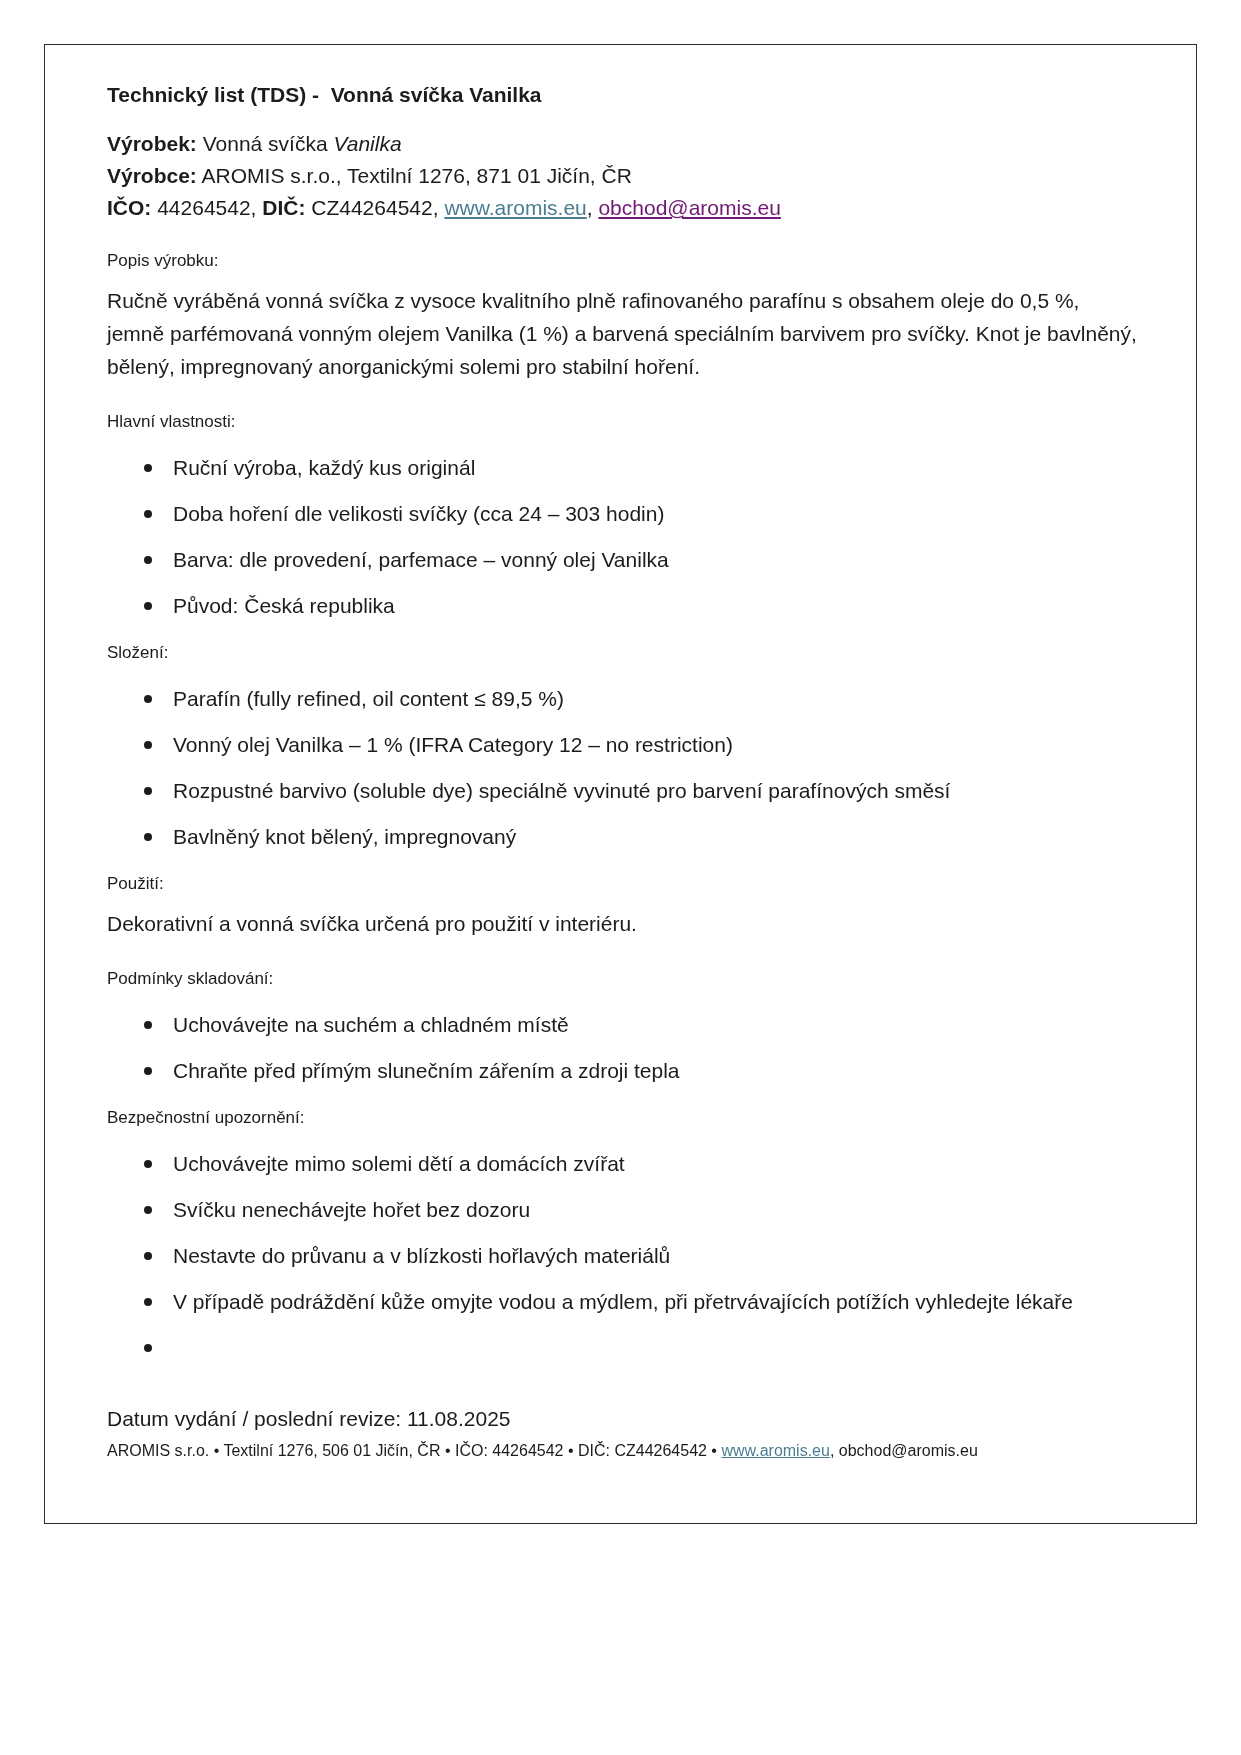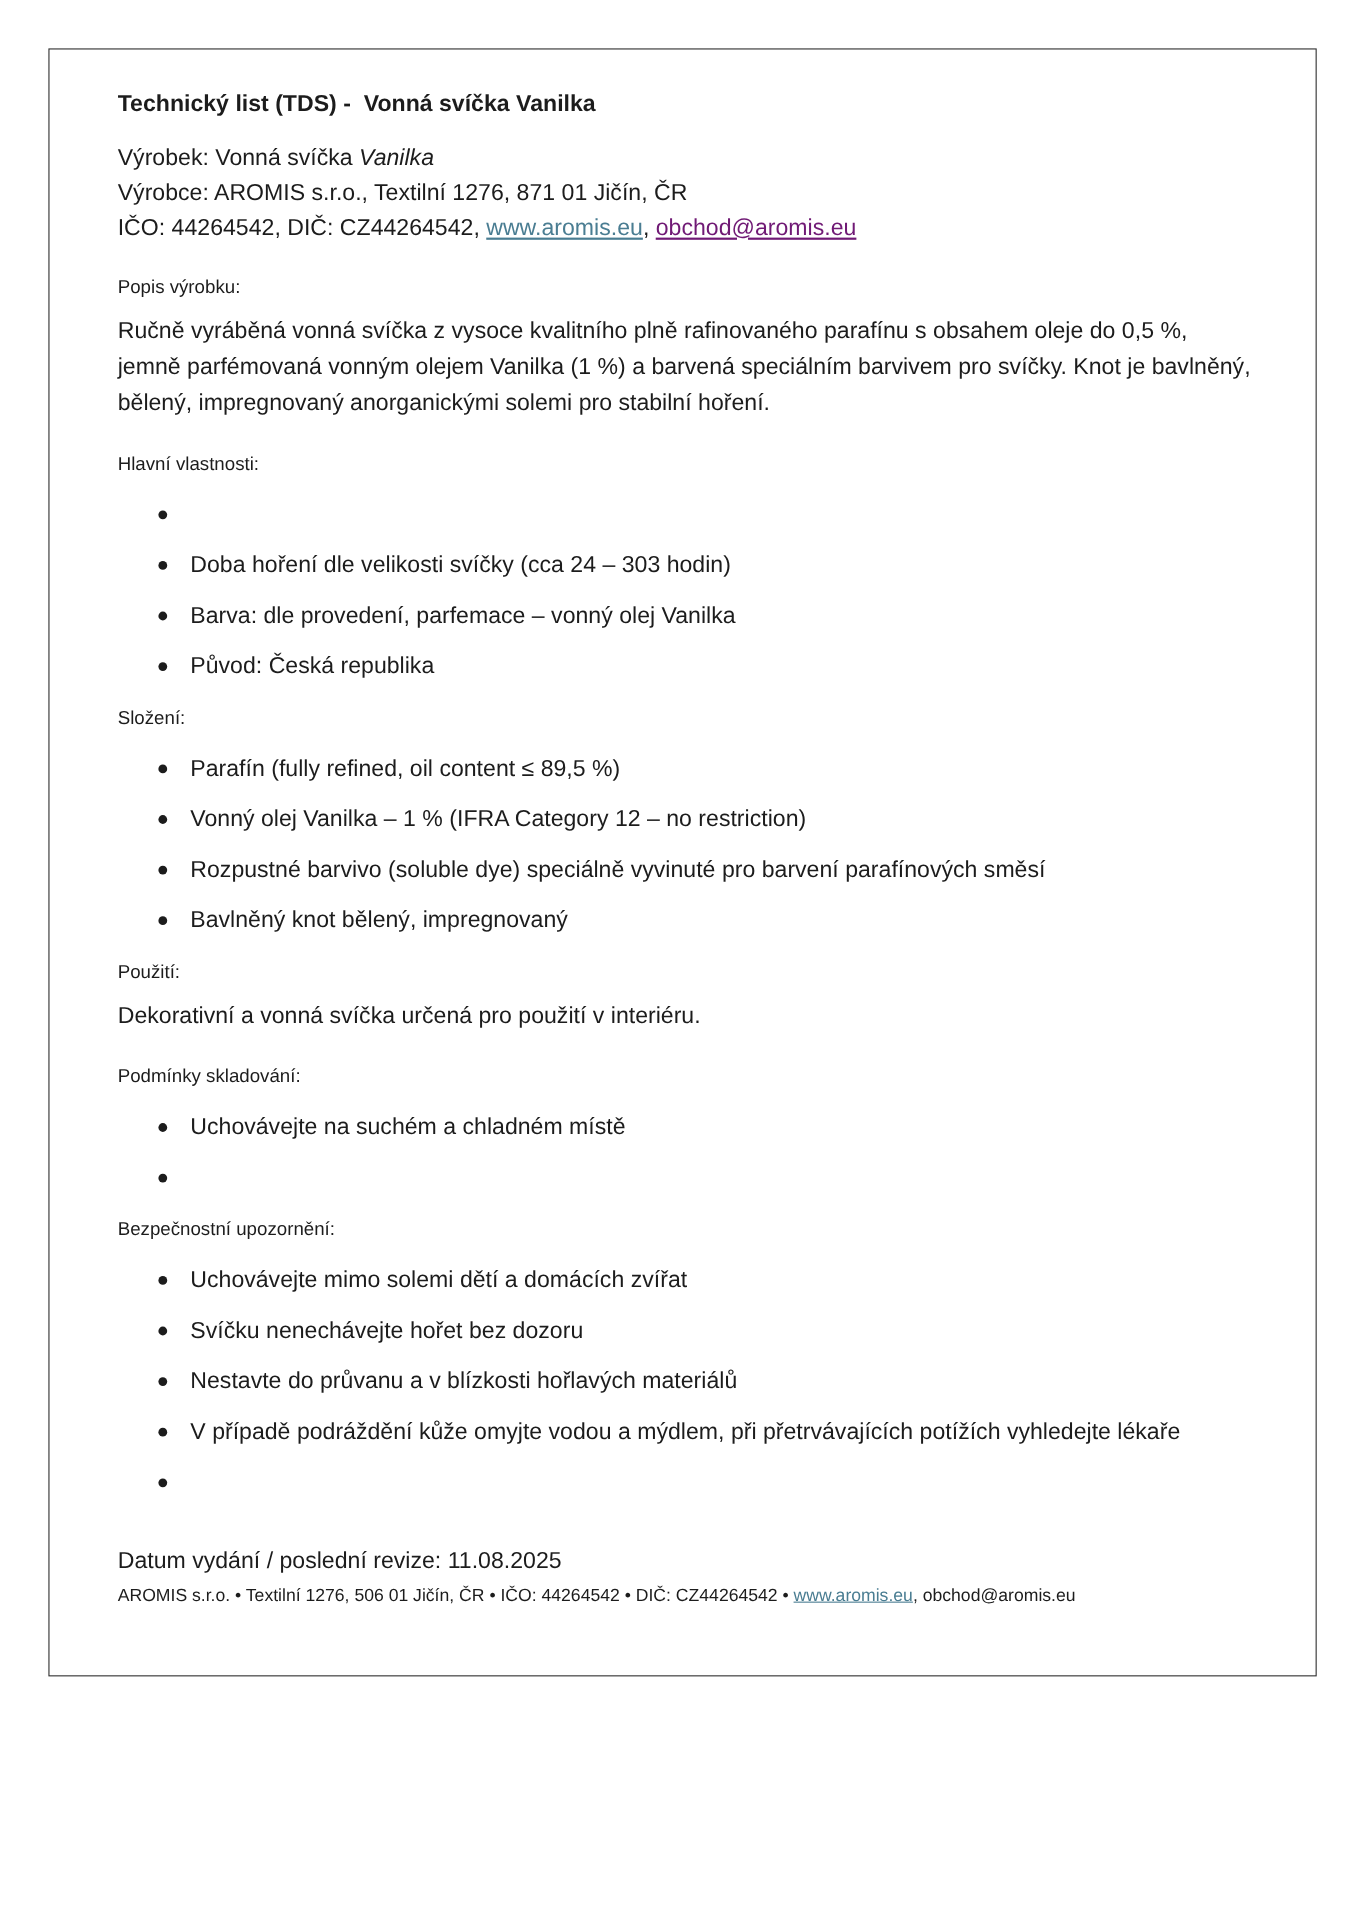--- a/index.html
+++ b/index.html
@@ -39,21 +39,21 @@
     margin: 0;
     white-space: pre-wrap;
   }
   .info-block { margin-top: 18px; }
   .info-line {
     margin: 0;
     font-size: 21px;
     line-height: 32px;
     white-space: pre-wrap;
   }
-  .b { font-weight: normal; }
+  .b { font-weight: bold; }
   .i { font-style: italic; }
   a.doc-link {
     text-decoration: underline;
     cursor: pointer;
   }
   .section-heading {
     font-size: 17px;
     line-height: 30px;
     font-weight: normal;
     margin: 16px 0 8px 0;
@@ -117,20 +117,21 @@
       <p class="info-line"><span class="b">IČO:</span><span> 44264542, </span><span class="b">DIČ:</span><span> CZ44264542, </span><a class="doc-link" style="color: rgb(74, 125, 146);">www.aromis.eu</a><span>, </span><a class="doc-link" style="color: #701a75;">obchod@aromis.eu</a></p>
     </div>
 
     <h2 class="section-heading" style="margin-top:22px">Popis výrobku:</h2>
     <p class="para">Ručně vyráběná vonná svíčka z vysoce kvalitního plně rafinovaného parafínu s obsahem oleje do 0,5 %, jemně parfémovaná vonným olejem Vanilka (1 %) a barvená speciálním barvivem pro svíčky. Knot je bavlněný, bělený, impregnovaný anorganickými solemi pro stabilní hoření.</p>
 
     <h2 class="section-heading" style="margin-top:24px">Hlavní vlastnosti:</h2>
     <div class="bullet-list">
         <div class="bullet-item">
           <span class="dot"></span>
+          <span class="bullet-text">Ruční výroba, každý kus originál</span>
         </div>
         <div class="bullet-item">
           <span class="dot"></span>
           <span class="bullet-text">Doba hoření dle velikosti svíčky (cca 24 – 303 hodin)</span>
         </div>
         <div class="bullet-item">
           <span class="dot"></span>
           <span class="bullet-text">Barva: dle provedení, parfemace – vonný olej Vanilka</span>
         </div>
         <div class="bullet-item">
@@ -163,20 +164,21 @@
     <p class="para">Dekorativní a vonná svíčka určená pro použití v interiéru.</p>
 
     <h2 class="section-heading" style="margin-top:24px">Podmínky skladování:</h2>
     <div class="bullet-list">
         <div class="bullet-item">
           <span class="dot"></span>
           <span class="bullet-text">Uchovávejte na suchém a chladném místě</span>
         </div>
         <div class="bullet-item">
           <span class="dot"></span>
+          <span class="bullet-text">Chraňte před přímým slunečním zářením a zdroji tepla</span>
         </div>
       </div>
 
     <h2 class="section-heading">Bezpečnostní upozornění:</h2>
     <div class="bullet-list">
         <div class="bullet-item">
           <span class="dot"></span>
           <span class="bullet-text">Uchovávejte mimo solemi dětí a domácích zvířat</span>
         </div>
         <div class="bullet-item">

